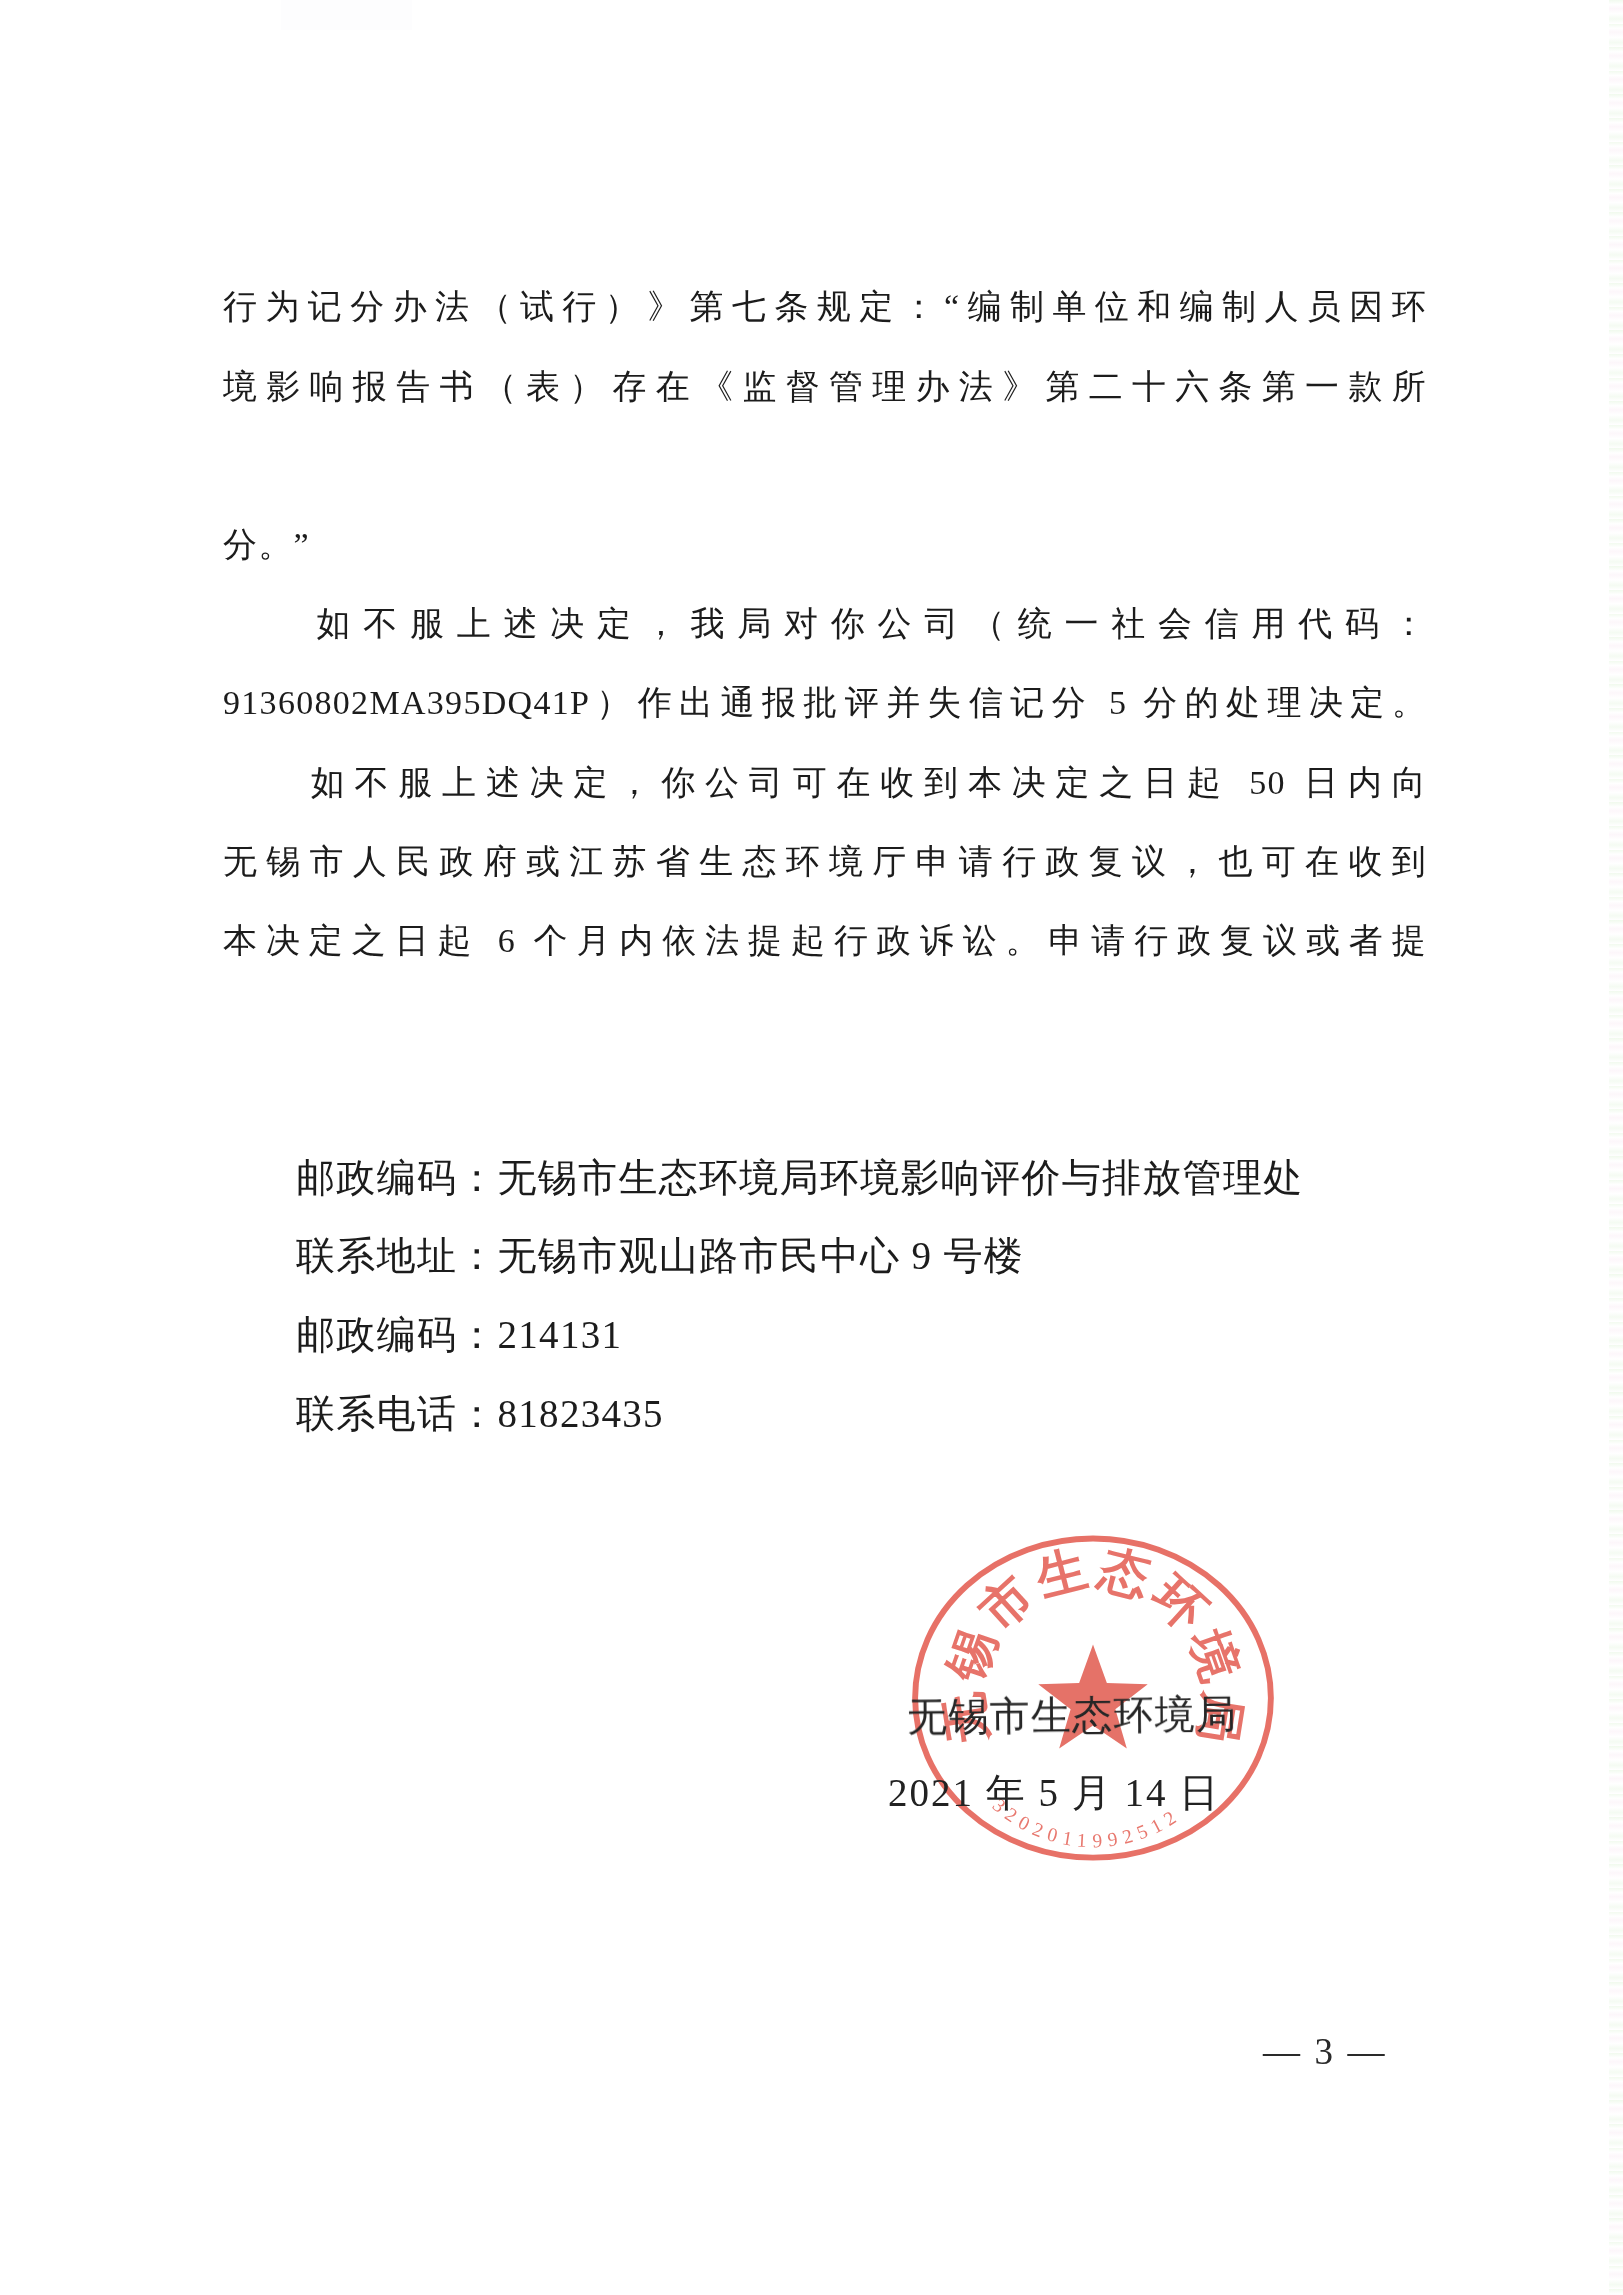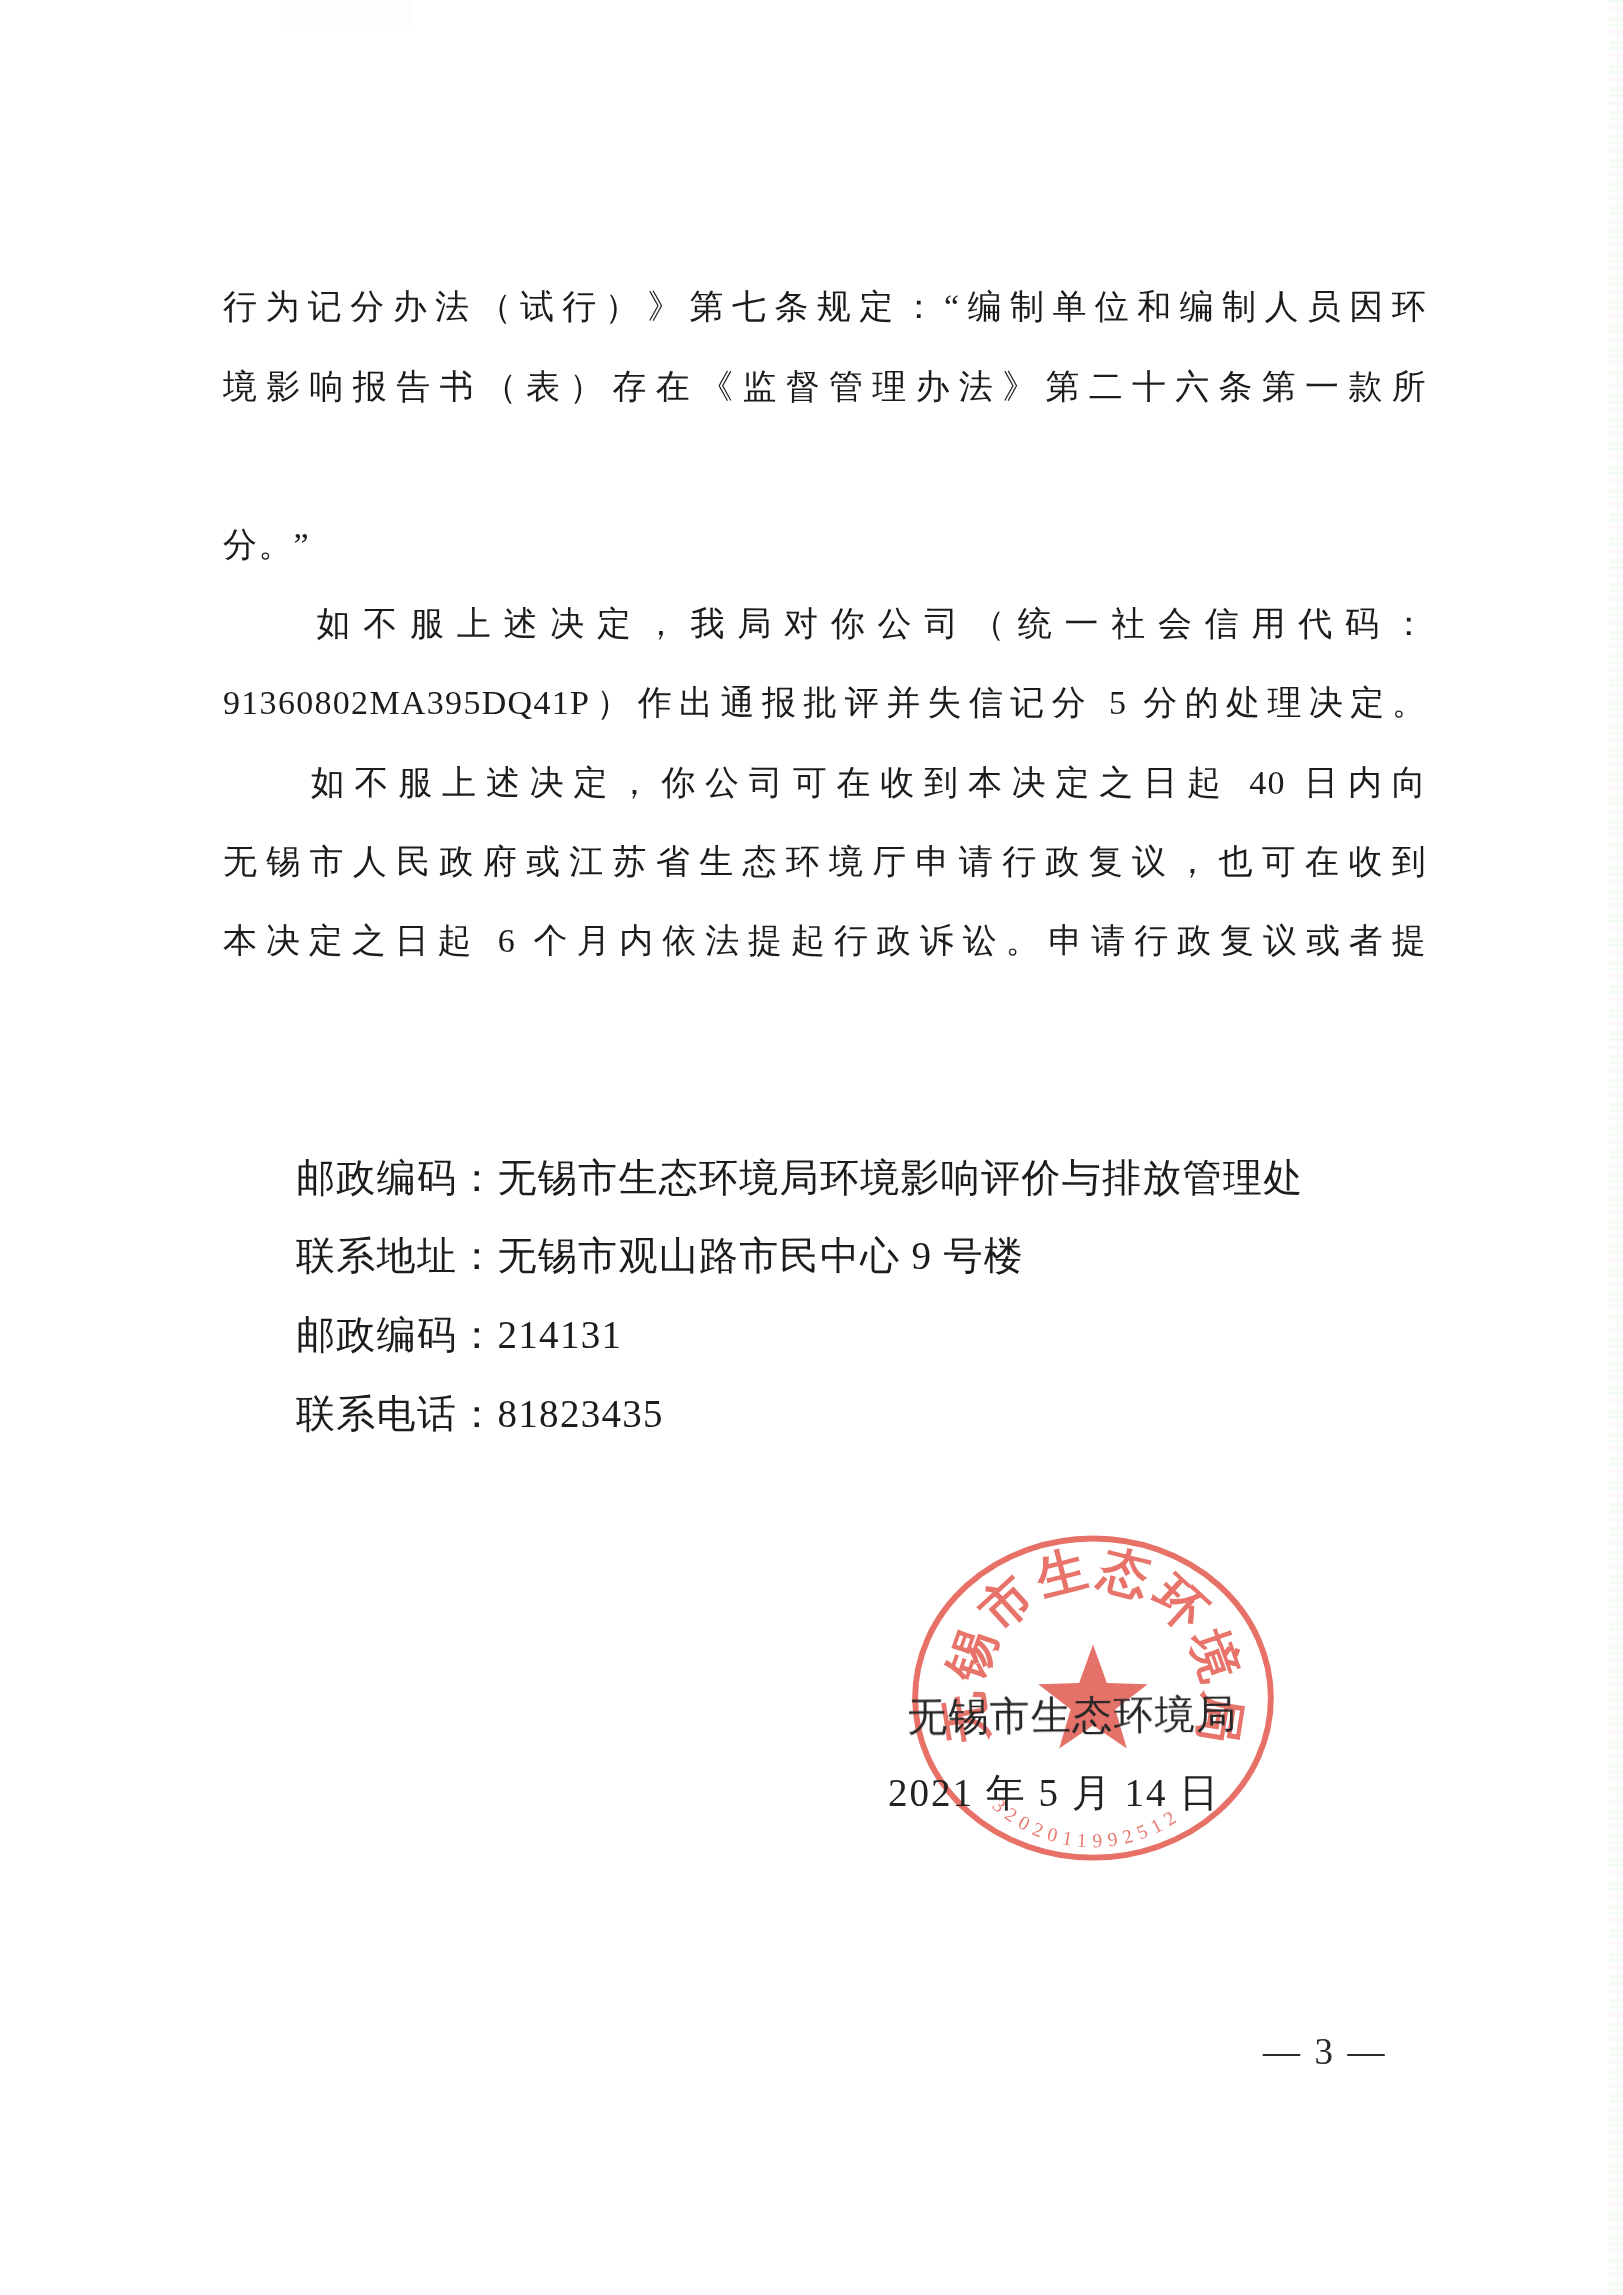--- a/index.html
+++ b/index.html
@@ -69,21 +69,21 @@
 
 <div class="page">
 
   <div class="top-strip"></div>
 
   <div class="bl j" style="top:285px">行为记分办法（试行）》第七条规定：“编制单位和编制人员因环</div>
   <div class="bl j" style="top:365px">境影响报告书（表）存在《监督管理办法》第二十六条第一款所</div>
   <div class="bl short" style="top:523px">分。”</div>
   <div class="bl j" style="top:602px">　　如不服上述决定，我局对你公司（统一社会信用代码：</div>
   <div class="bl j" style="top:681px">91360802MA395DQ41P）作出通报批评并失信记分 5 分的处理决定。</div>
-  <div class="bl j" style="top:761px">　　如不服上述决定，你公司可在收到本决定之日起 40 日内向</div>
+  <div class="bl j" style="top:761px">　　如不服上述决定，你公司可在收到本决定之日起 50 日内向</div>
   <div class="bl j" style="top:840px">无锡市人民政府或江苏省生态环境厅申请行政复议，也可在收到</div>
   <div class="bl j" style="top:919px">本决定之日起 6 个月内依法提起行政诉讼。申请行政复议或者提</div>
 
   <div class="contact-line" style="top:1156px">邮政编码：无锡市生态环境局环境影响评价与排放管理处</div>
   <div class="contact-line" style="top:1234px">联系地址：无锡市观山路市民中心 9 号楼</div>
   <div class="contact-line" style="top:1313px">邮政编码：214131</div>
   <div class="contact-line" style="top:1392px">联系电话：81823435</div>
 
   <svg class="seal-svg" viewBox="0 0 690 630">
     <ellipse cx="345" cy="309" rx="272" ry="244" fill="none" stroke="#e25549" stroke-width="9" opacity="0.9"></ellipse>

